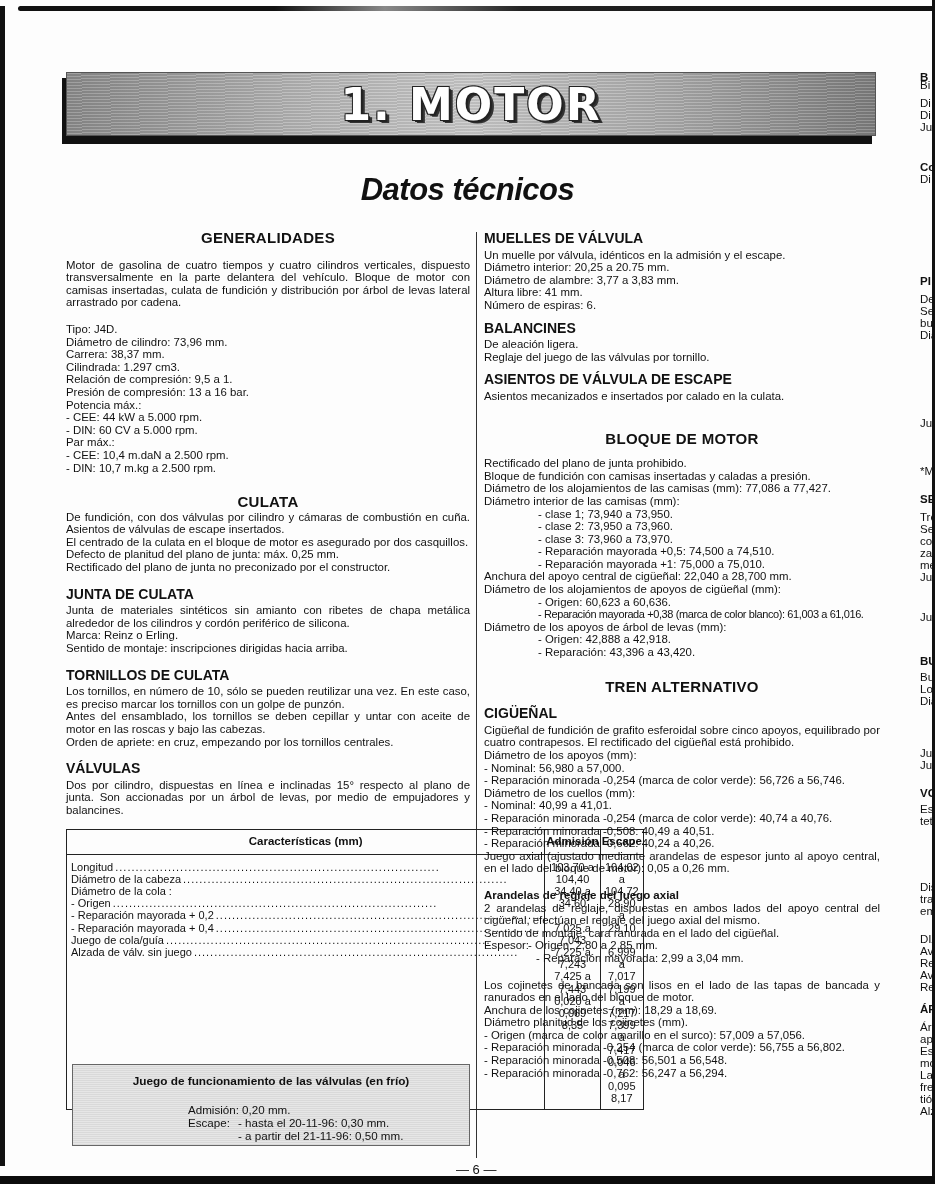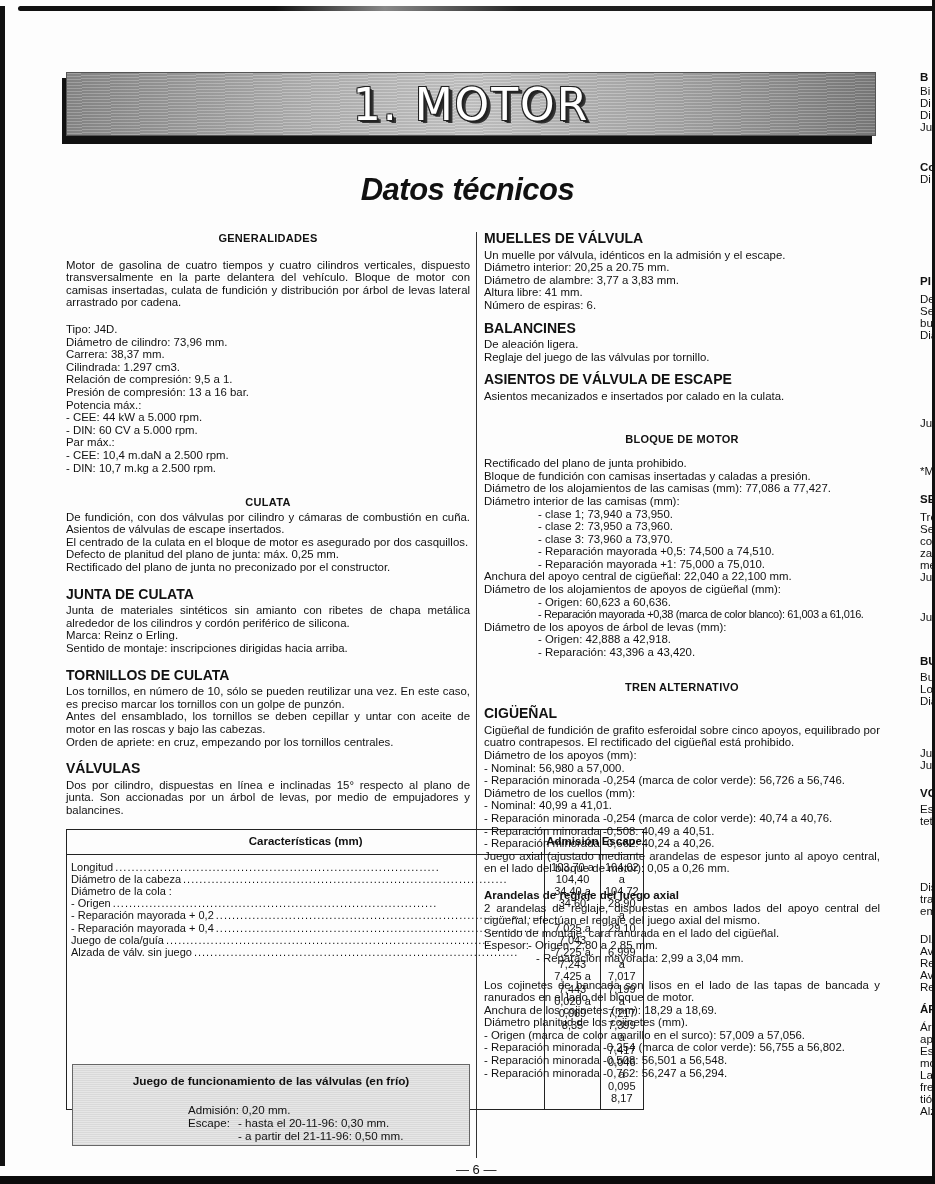--- a/index.html
+++ b/index.html
@@ -18,36 +18,36 @@
   .banner-shadow { position: absolute; left: -4px; top: 6px; width: 810px; height: 66px; background: #111; }
   .banner {
     position: absolute; left: 0; top: 0; width: 808px; height: 62px;
     background:
       repeating-linear-gradient(178deg, rgba(255,255,255,0.18) 0 1px, rgba(0,0,0,0.06) 1px 3px),
       linear-gradient(90deg, #8a8a8a 0%, #b5b5b5 30%, #c8c8c8 50%, #a9a9a9 75%, #7c7c7c 100%);
     border: 1px solid #555;
     display: flex; align-items: center; justify-content: center;
   }
   .banner-title {
-    font-family: "DejaVu Sans", sans-serif; font-weight: normal; font-size: 44px;
+    font-family: "DejaVu Sans", sans-serif; font-weight: bold; font-size: 44px;
     color: #fff; letter-spacing: 2px;
     text-shadow: -1px -1px 0 #222, 1px -1px 0 #222, -1px 1px 0 #222, 2px 2px 0 #222, 4px 3px 0 #333;
   }
 
   .doc-title { position: absolute; left: 0; top: 172px; width: 935px; text-align: center;
     font-family: "Liberation Sans", sans-serif; font-style: italic; font-weight: bold; font-size: 31px;
     color: #111; letter-spacing: -0.5px; }
 
   .col-divider { position: absolute; left: 476px; top: 232px; width: 1px; height: 926px; background: #333; }
 
   .col { position: absolute; font-size: 11.4px; line-height: 12.6px; }
   .col-left { left: 66px; top: 232px; width: 404px; }
   .col-right { left: 484px; top: 232px; width: 396px; }
 
-  .sec-title { font-weight: bold; font-size: 11px; text-align: center; margin: 0 0 14px 0; letter-spacing: 0.3px; }
+  .sec-title { font-weight: bold; font-size: 15px; text-align: center; margin: 0 0 14px 0; letter-spacing: 0.3px; }
   .sub-title { font-weight: bold; font-size: 14px; margin: 0 0 4px 0; }
   .sub-title.mixed { font-size: 11.5px; }
   p { margin: 0; }
   .just { text-align: justify; }
   .gap-s { height: 10px; }
   .gap-m { height: 14px; }
   .indent { padding-left: 54px; }
   .tight { letter-spacing: -0.4px; font-size: 11px; }
 
   .spec-table { width: 404px; border-collapse: collapse; border: 1.5px solid #222; margin-top: 8px; font-size: 11px; }
@@ -231,21 +231,21 @@
   <div class="sec-title" style="margin-bottom:12px">BLOQUE DE MOTOR</div>
   <p>Rectificado del plano de junta prohibido.</p>
   <p>Bloque de fundición con camisas insertadas y caladas a presión.</p>
   <p>Diámetro de los alojamientos de las camisas (mm): 77,086 a 77,427.</p>
   <p>Diámetro interior de las camisas (mm):</p>
   <p class="indent">- clase 1; 73,940 a 73,950.</p>
   <p class="indent">- clase 2: 73,950 a 73,960.</p>
   <p class="indent">- clase 3: 73,960 a 73,970.</p>
   <p class="indent">- Reparación mayorada +0,5: 74,500 a 74,510.</p>
   <p class="indent">- Reparación mayorada +1: 75,000 a 75,010.</p>
-  <p>Anchura del apoyo central de cigüeñal: 22,040 a 22,100 mm.</p>
+  <p>Anchura del apoyo central de cigüeñal: 22,040 a 28,700 mm.</p>
   <p>Diámetro de los alojamientos de apoyos de cigüeñal (mm):</p>
   <p class="indent">- Origen: 60,623 a 60,636.</p>
   <p class="indent tight">- Reparación mayorada +0,38 (marca de color blanco): 61,003 a 61,016.</p>
   <p>Diámetro de los apoyos de árbol de levas (mm):</p>
   <p class="indent">- Origen: 42,888 a 42,918.</p>
   <p class="indent">- Reparación: 43,396 a 43,420.</p>
   <div style="height:22px"></div>
 
   <div class="sec-title" style="margin-bottom:14px">TREN ALTERNATIVO</div>
   <div class="sub-title">CIGÜEÑAL</div>
@@ -279,21 +279,21 @@
   <p>- Origen (marca de color amarillo en el surco): 57,009 a 57,056.</p>
   <p>- Reparación minorada -0,254 (marca de color verde): 56,755 a 56,802.</p>
   <p>- Reparación minorada -0,508: 56,501 a 56,548.</p>
   <p>- Reparación minorada -0,762: 56,247 a 56,294.</p>
 </div>
 
 <div class="page-num">— 6 —</div>
 
 <div class="cut-col" id="cut-col" style="top:0;height:1184px">
     <span class="cut-item b" style="top: 72px;">B</span>
-    <span class="cut-item" style="top: 86px;">Bi</span>
+    <span class="cut-item" style="top: 80px;">Bi</span>
     <span class="cut-item" style="top: 98px;">Di</span>
     <span class="cut-item" style="top: 110px;">Di</span>
     <span class="cut-item" style="top: 122px;">Ju</span>
     <span class="cut-item b" style="top: 162px;">Co</span>
     <span class="cut-item" style="top: 174px;">Di</span>
     <span class="cut-item b" style="top: 276px;">PI</span>
     <span class="cut-item" style="top: 294px;">De</span>
     <span class="cut-item" style="top: 306px;">Se</span>
     <span class="cut-item" style="top: 318px;">bu</span>
     <span class="cut-item" style="top: 330px;">Diá</span>

